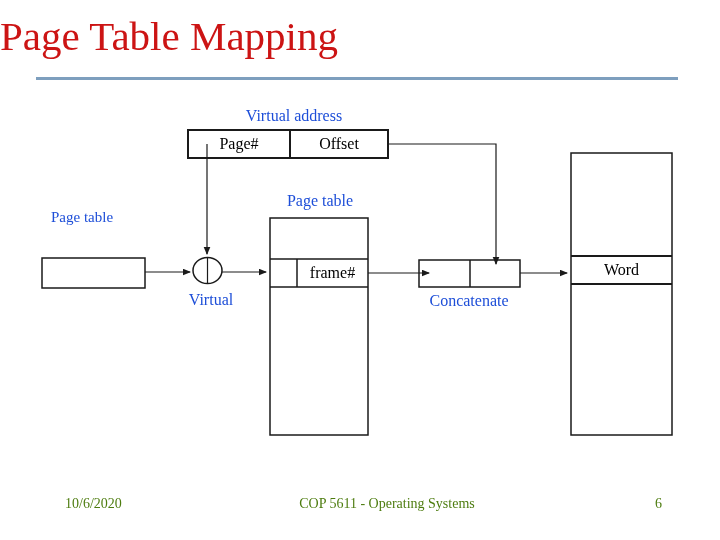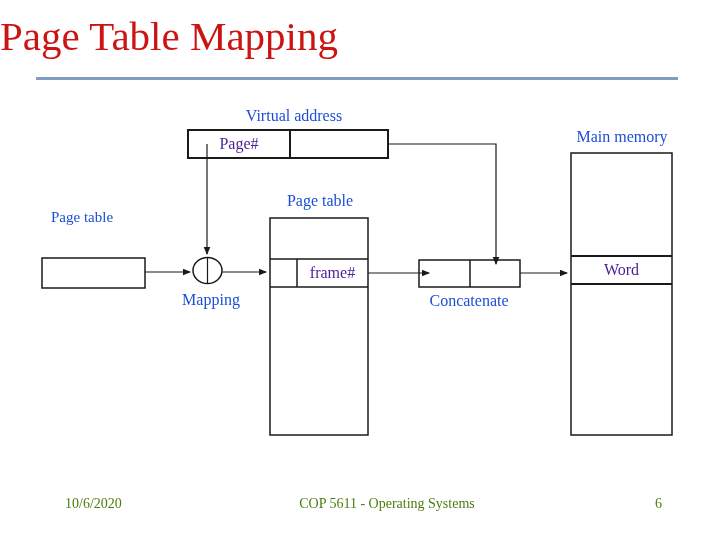--- a/index.html
+++ b/index.html
@@ -46,21 +46,21 @@
     color: #1d4ed8;
     white-space: nowrap;
   }
   .lbl.center { transform: translateX(-50%); }
   .cell {
     position: absolute;
     display: flex;
     align-items: center;
     justify-content: center;
     font-size: 16px;
-    color: #4c1d95;
+    color: #000000;
   }
   .base-reg-label { font-size: 15px; line-height: 21px; }
   .footer-text {
     position: absolute;
     top: 496px;
     font-size: 14px;
     color: #4d7c0f;
   }
   .footer-course { left: 0; width: 720px; text-align: center; margin-left: 27px; }
 </style>
@@ -102,32 +102,32 @@
     <line x1="470" y1="260" x2="470" y2="287" stroke-width="1.5"></line>
     <line x1="520" y1="273" x2="567" y2="273" stroke-width="1.2" marker-end="url(#arr)"></line>
 
     <rect x="571" y="153" width="101" height="282" stroke-width="1.5"></rect>
     <line x1="571" y1="256" x2="672" y2="256" stroke-width="2"></line>
     <line x1="571" y1="284" x2="672" y2="284" stroke-width="2"></line>
   </svg>
 
   <div class="lbl center" style="left:294px; top:107px;">Virtual address</div>
   <div class="cell" style="left:188px; top:130px; width:102px; height:28px;">Page#</div>
+  <div class="cell" style="left:290px; top:130px; width:98px; height:28px;">Offset</div>
 
   <div class="lbl base-reg-label" style="left:51px; top:207px;">
     <div>Page table</div>
   </div>
 
-  <div class="lbl center" style="left:211px; top:291px;">Mapping</div>
+  <div class="lbl center" style="left:211px; top:291px;">Virtual</div>
 
   <div class="lbl center" style="left:320px; top:192px;">Page table</div>
   <div class="cell" style="left:297px; top:259px; width:71px; height:28px;">frame#</div>
 
   <div class="lbl center" style="left:469px; top:292px;">Concatenate</div>
 
-  <div class="lbl center" style="left:622px; top:128px;">Main memory</div>
   <div class="cell" style="left:571px; top:256px; width:101px; height:28px;">Word</div>
 
   <div class="footer-text" style="left:65px;">10/6/2020</div>
   <div class="footer-text footer-course">COP 5611 - Operating Systems</div>
   <div class="footer-text" style="left:655px;">6</div>
 
 </div>
 
 </body></html>

